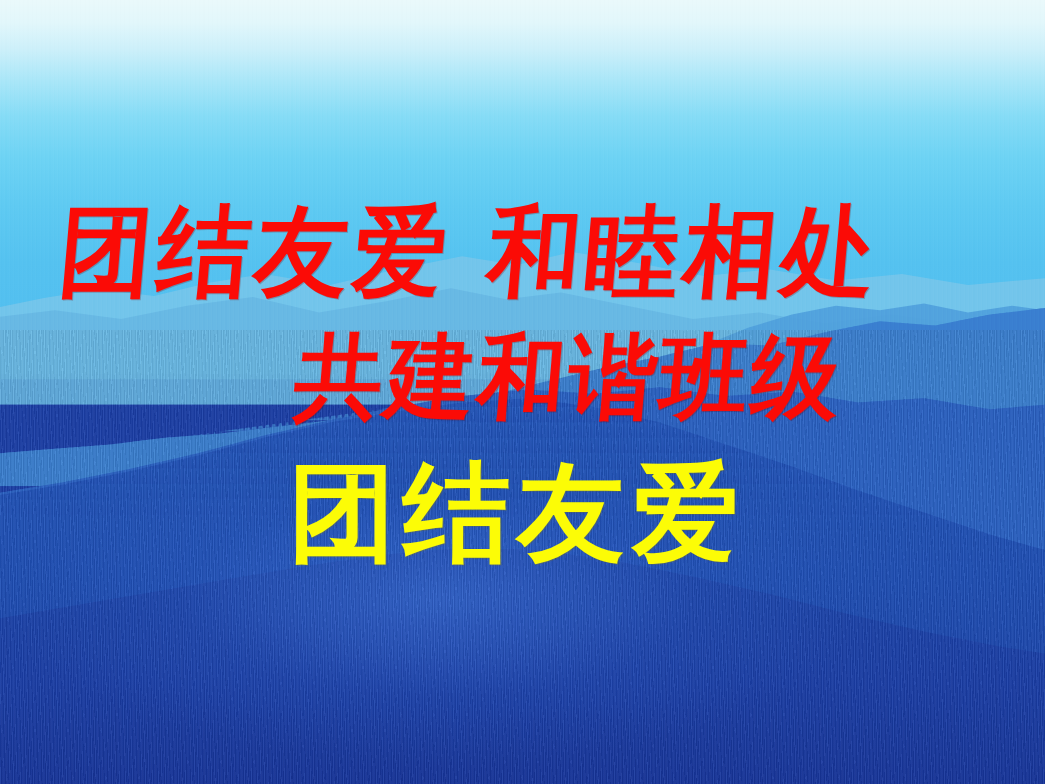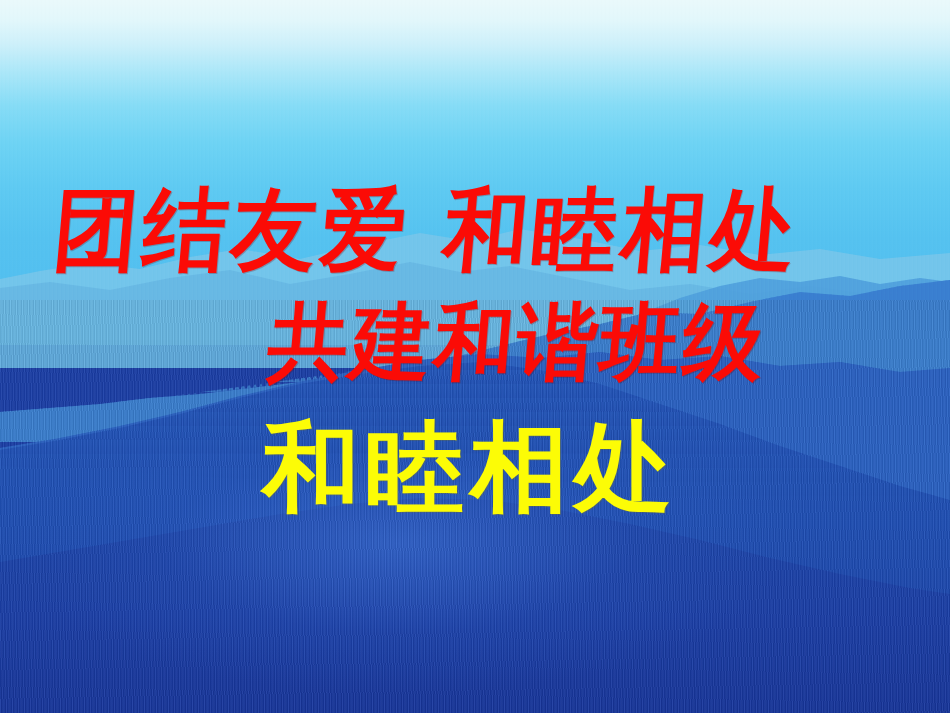--- a/index.html
+++ b/index.html
@@ -209,16 +209,16 @@
     </svg>
   </div>
 
   <div class="glow-bottom"></div>
   <div class="vtexture2"></div>
   <div class="vtexture"></div>
 
   <div class="text-layer">
     <div class="tline line1">团结友爱 和睦相处</div>
     <div class="tline line2">共建和谐班级</div>
-    <div class="tline line3">和睦相处</div>
+    <div class="tline line3">团结友爱</div>
   </div>
 
 </div>
 
 </body></html>

